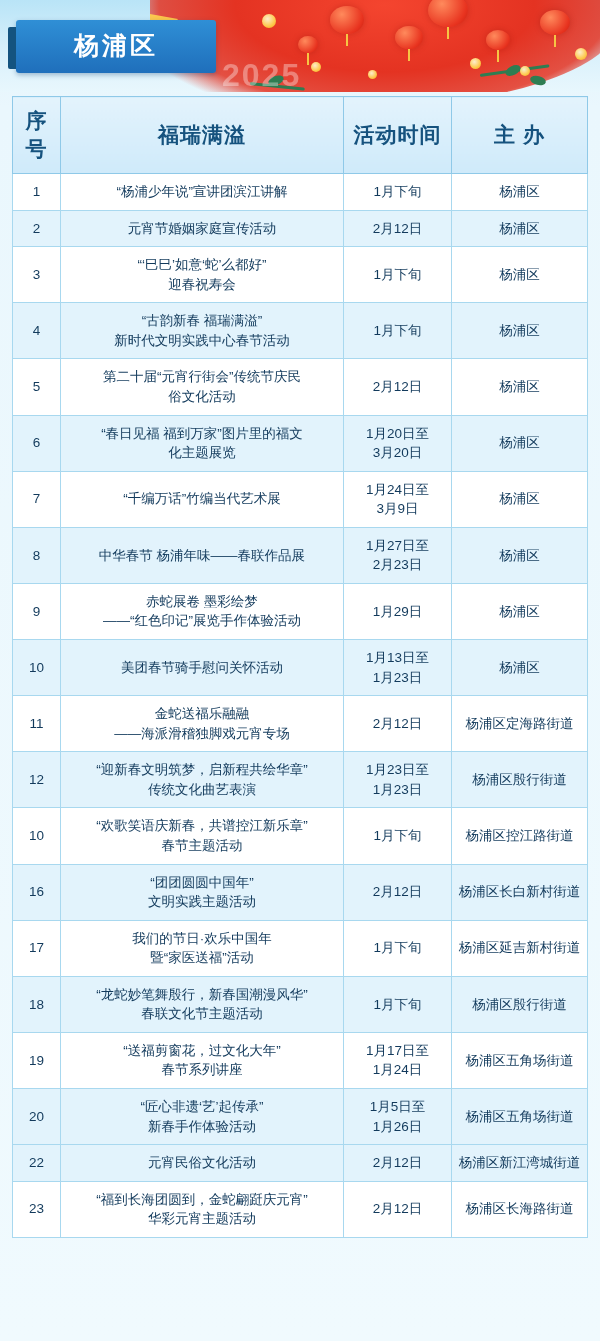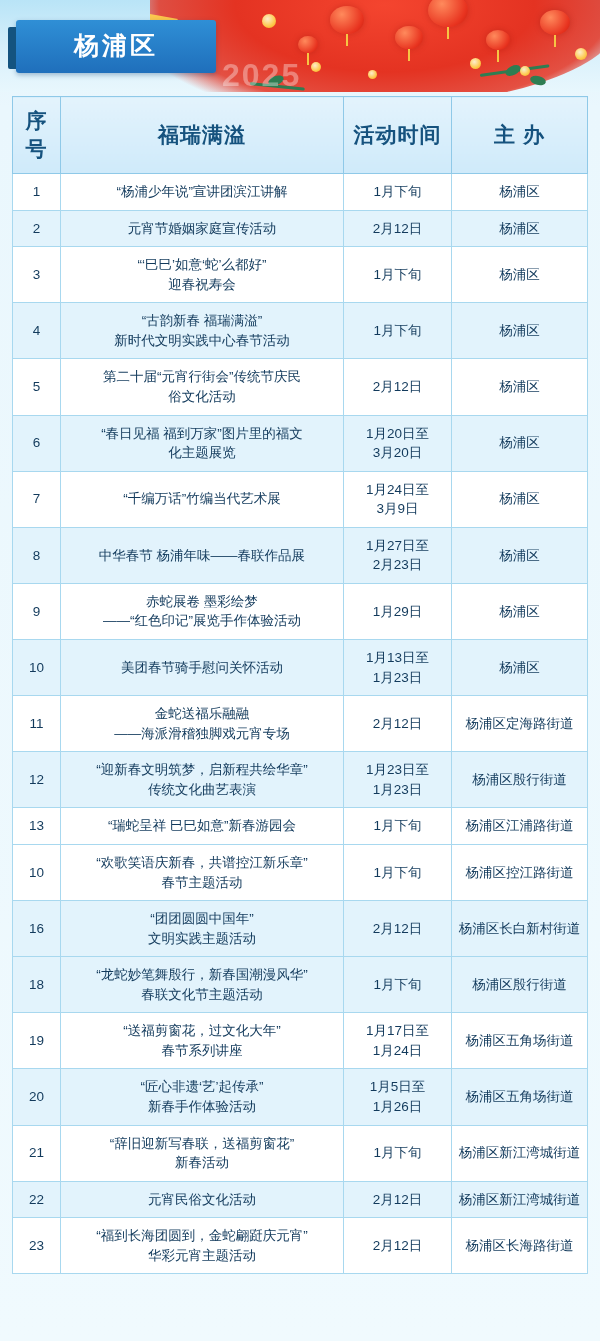--- a/index.html
+++ b/index.html
@@ -339,44 +339,45 @@
             <td class="col-no">12</td>
             <td class="col-name">
               <span class="name-line">“迎新春文明筑梦，启新程共绘华章”</span>
               <span class="name-line">传统文化曲艺表演</span>
             </td>
             <td class="col-time">1月23日至
 1月23日</td>
             <td class="col-org">杨浦区殷行街道</td>
           </tr>
           <tr class="row-odd">
-            <td class="col-no">13</td>
-            <td class="col-name">
-              <span class="name-line">“瑞蛇呈祥 巳巳如意”新春游园会</span>
-            </td>
-            <td class="col-time">1月下旬</td>
-            <td class="col-org">杨浦区江浦路街道</td>
-          </tr>
-          <tr class="row-odd">
             <td class="col-no">10</td>
             <td class="col-name">
               <span class="name-line">“欢歌笑语庆新春，共谱控江新乐章”</span>
               <span class="name-line">春节主题活动</span>
             </td>
             <td class="col-time">1月下旬</td>
             <td class="col-org">杨浦区控江路街道</td>
           </tr>
           <tr class="row-even">
             <td class="col-no">16</td>
             <td class="col-name">
               <span class="name-line">“团团圆圆中国年”</span>
               <span class="name-line">文明实践主题活动</span>
             </td>
             <td class="col-time">2月12日</td>
             <td class="col-org">杨浦区长白新村街道</td>
+          </tr>
+          <tr class="row-odd">
+            <td class="col-no">17</td>
+            <td class="col-name">
+              <span class="name-line">我们的节日·欢乐中国年</span>
+              <span class="name-line">暨“家医送福”活动</span>
+            </td>
+            <td class="col-time">1月下旬</td>
+            <td class="col-org">杨浦区延吉新村街道</td>
           </tr>
           <tr class="row-even">
             <td class="col-no">18</td>
             <td class="col-name">
               <span class="name-line">“龙蛇妙笔舞殷行，新春国潮漫风华”</span>
               <span class="name-line">春联文化节主题活动</span>
             </td>
             <td class="col-time">1月下旬</td>
             <td class="col-org">杨浦区殷行街道</td>
           </tr>
@@ -393,29 +394,20 @@
           <tr class="row-even">
             <td class="col-no">20</td>
             <td class="col-name">
               <span class="name-line">“匠心非遗‘艺’起传承”</span>
               <span class="name-line">新春手作体验活动</span>
             </td>
             <td class="col-time">1月5日至
 1月26日</td>
             <td class="col-org">杨浦区五角场街道</td>
           </tr>
-          <tr class="row-odd">
-            <td class="col-no">21</td>
-            <td class="col-name">
-              <span class="name-line">“辞旧迎新写春联，送福剪窗花”</span>
-              <span class="name-line">新春活动</span>
-            </td>
-            <td class="col-time">1月下旬</td>
-            <td class="col-org">杨浦区新江湾城街道</td>
-          </tr>
           <tr class="row-even">
             <td class="col-no">22</td>
             <td class="col-name">
               <span class="name-line">元宵民俗文化活动</span>
             </td>
             <td class="col-time">2月12日</td>
             <td class="col-org">杨浦区新江湾城街道</td>
           </tr>
           <tr class="row-odd">
             <td class="col-no">23</td>

